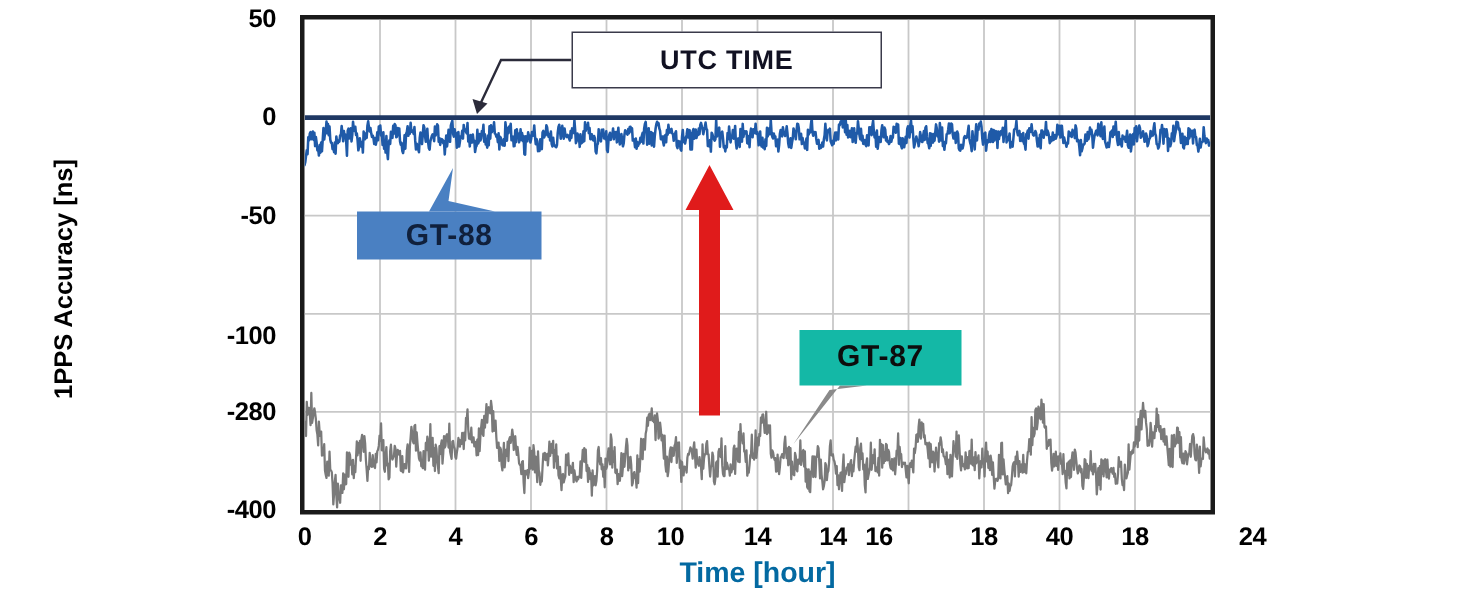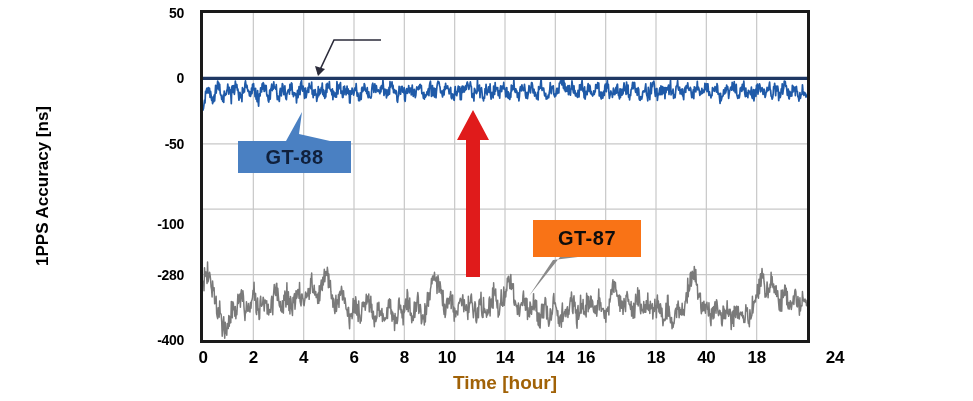--- a/index.html
+++ b/index.html
@@ -34,21 +34,21 @@
     position: absolute;
     inset: 0;
     overflow: hidden;
   }
 
   
   .ytick {
     position: absolute;
     right: 0;
     transform: translateY(-50%);
-    font-size: 14px;
+    font-size: 17px;
     font-weight: 700;
     color: #000;
     white-space: nowrap;
     letter-spacing: -0.3px;
   }
   #ytick-layer {
     position: absolute;
     left: 0px;
     top: 10px;
     width: 192px;
@@ -84,21 +84,21 @@
     white-space: nowrap;
   }
   #xlabel {
     position: absolute;
     left: 200px;
     top: 372px;
     width: 610px;
     text-align: center;
     font-size: 19px;
     font-weight: 700;
-    color: #a16207;
+    color: #0369a1;
   }
 
   
   #utc-box {
     position: absolute;
     left: 381px;
     top: 21px;
     width: 207px;
     height: 38px;
     background: #ffffff;
@@ -118,31 +118,31 @@
     display: flex;
     align-items: center;
     justify-content: center;
     font-size: 20px;
     font-weight: 700;
     letter-spacing: 0.5px;
   }
   #gt88-callout {
     left: 238px;
     top: 141px;
-    width: 113px;
+    width: 123px;
     height: 32px;
     background: #4a80c2;
     color: #10203c;
   }
   #gt87-callout {
     left: 533px;
     top: 220px;
     width: 108px;
     height: 37px;
-    background: #f97316;
+    background: #14b8a6;
     color: #0d0d0d;
   }
 
   #improved-text {
     position: absolute;
     left: 487px;
     top: 162px;
     font-size: 17px;
     font-weight: 700;
     font-style: italic;
@@ -221,20 +221,23 @@
   <div id="xlabel">Time [hour]</div>
 
   <svg class="ovl" id="overlay" viewBox="0 0 973 401">
       <path d="M 381 40 L 334 40 L 318 74" fill="none" stroke="#2b2b3a" stroke-width="1.6"></path>
       <path d="M 318 76 L 315 66 L 325 69 Z" fill="#2b2b3a"></path>
       <path d="M 286 141 L 302 112 L 299 134 L 330 141 Z" fill="#4a80c2"></path>
       <path d="M 560 257 L 529 296 L 553 260 L 578 257 Z" fill="#8a8a8a"></path>
       <path d="M 473 110 L 489 140 L 480 140 L 480 277 L 466 277 L 466 140 L 457 140 Z" fill="#e01b1b"></path>
     </svg>
 
+  <div id="utc-box">
+    <span>UTC TIME</span>
+  </div>
 
   <div class="callout" id="gt88-callout">
     <span>GT-88</span>
   </div>
 
   <div class="callout" id="gt87-callout">
     <span>GT-87</span>
   </div>
 
 

